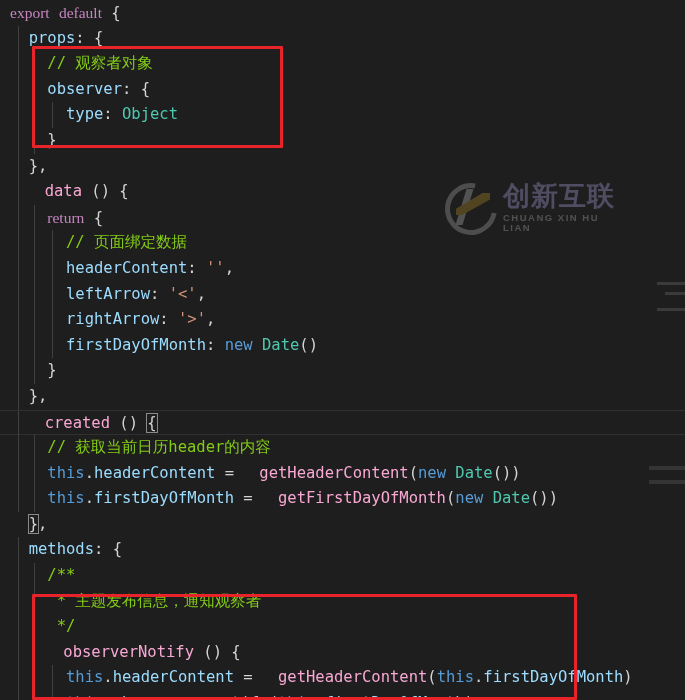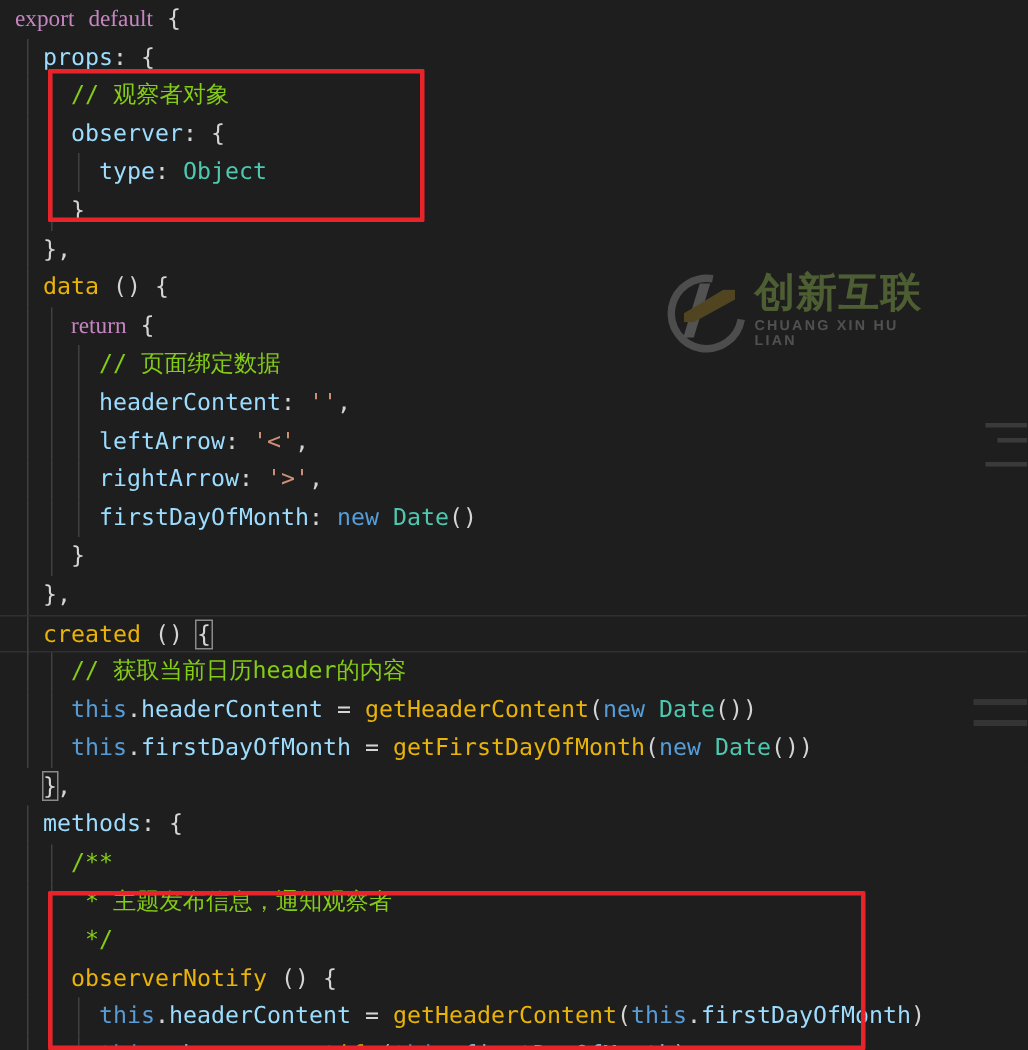--- a/index.html
+++ b/index.html
@@ -72,21 +72,21 @@
   #wm-text {
     display: flex;
     flex-direction: column;
     justify-content: center;
     line-height: 1;
   }
   #wm-cn {
     font-family: "DejaVu Sans", "Liberation Sans", sans-serif;
     font-size: 27px;
     font-weight: bold;
-    color: #bef264;
+    color: #c4b5fd;
     letter-spacing: 1px;
   }
   #wm-en {
     margin-top: 4px;
     font-family: "Liberation Sans", sans-serif;
     font-size: 9.5px;
     font-weight: bold;
     color: #c4c4c4;
     letter-spacing: 1.5px;
   }
@@ -119,21 +119,21 @@
     top: 0;
     width: 1px;
     height: 25.6px;
     background: #404040;
     z-index: 1;
   }
   .txt { position: relative; z-index: 2; }
 
   
   .kw   { color: #c586c0; font-family: Liberation Serif, serif; }   
-  .fn   { color: #eab308; }   
+  .fn   { color: #f9a8d4; margin-left: 16px; }   
   .prop { color: #9cdcfe; }   
   .cls  { color: #4ec9b0; }   
   .str  { color: #ce9178; }   
   .this { color: #569cd6; }   
   .cmt  { color: #84cc16; font-family: "DejaVu Sans Mono","DejaVu Sans", monospace; }
   .pun  { color: #d4d4d4; }
 
   
   .bmatch {
     outline: 1px solid #8a8a8a;

